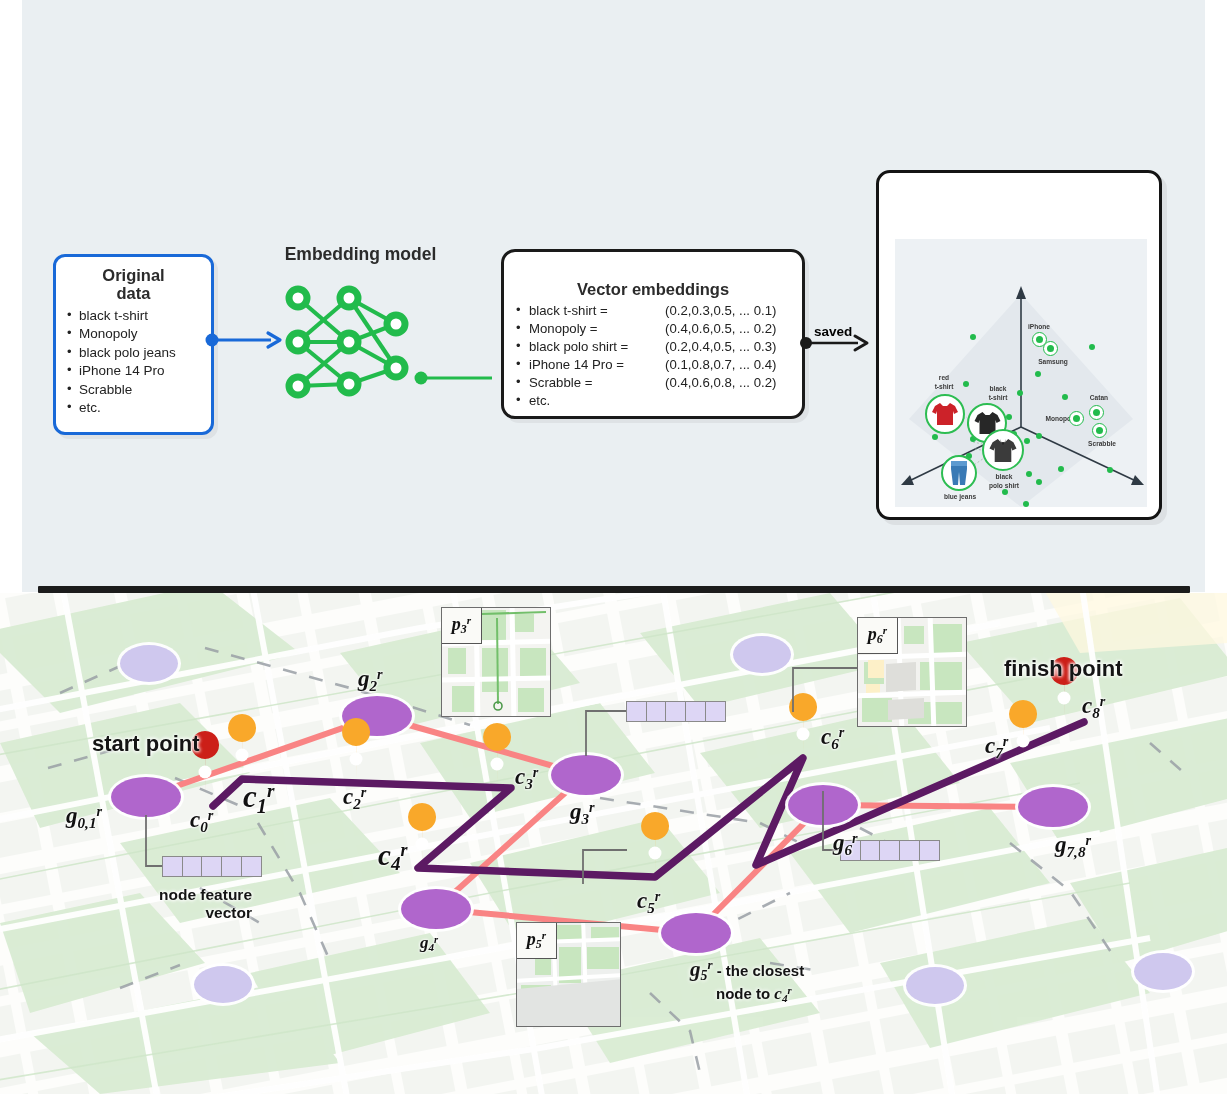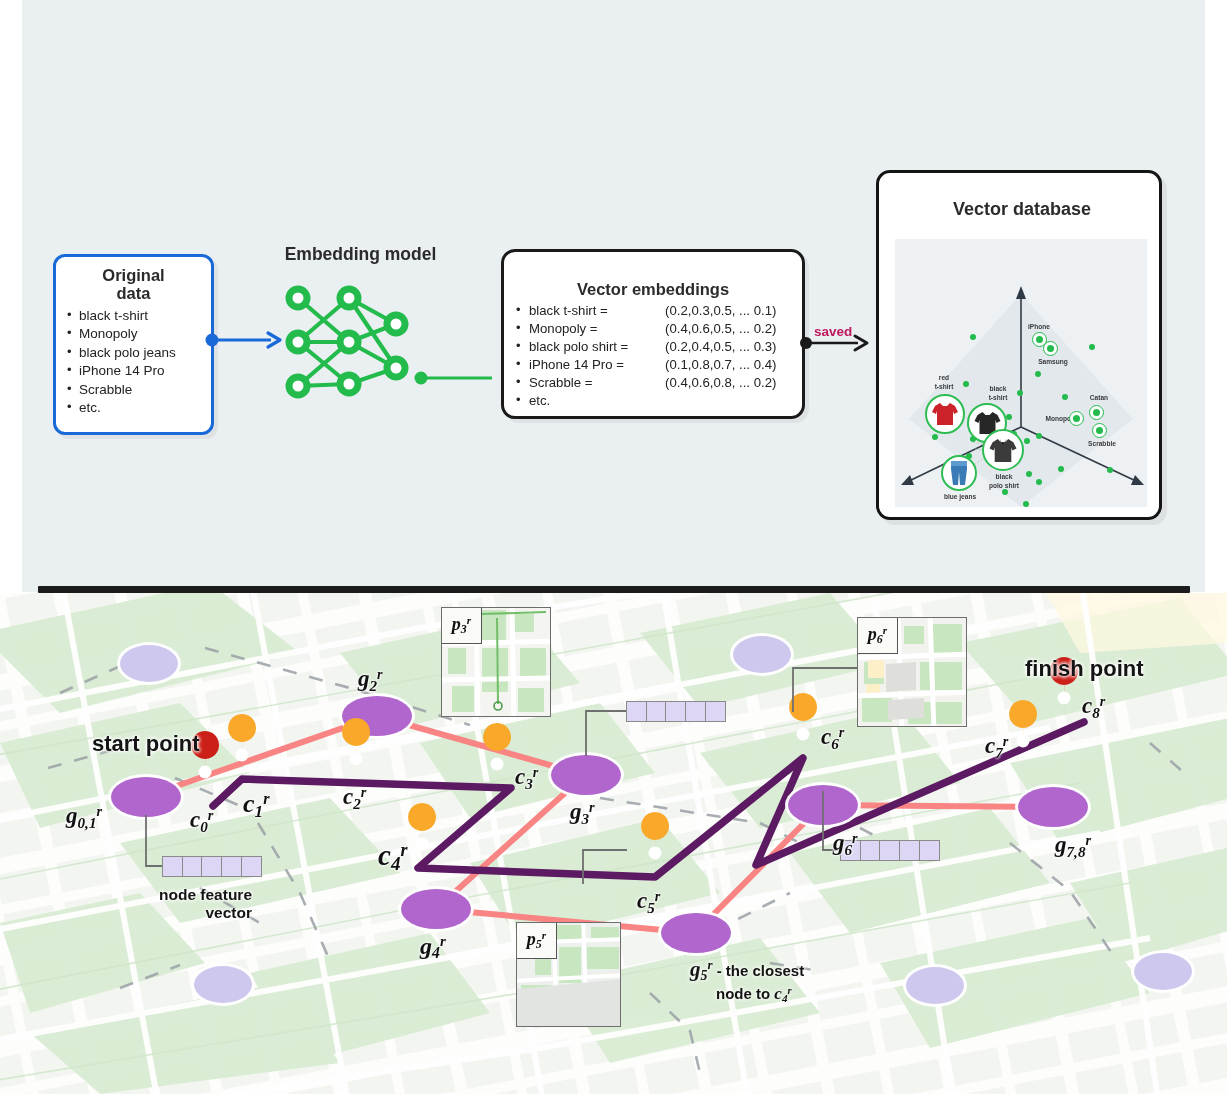--- a/index.html
+++ b/index.html
@@ -55,21 +55,21 @@
   #nn-svg { position: absolute; left: 276px; top: 276px; }
 
   
   #arrow-blue { position: absolute; left: 205px; top: 325px; }
   
   #arrow-green { position: absolute; left: 414px; top: 366px; }
   
   #arrow-saved { position: absolute; left: 800px; top: 330px; }
   #saved-label {
     position: absolute; left: 814px; top: 324px;
-    font-size: 13.5px; font-weight: bold; color: #be185d;
+    font-size: 13.5px; font-weight: bold; color: #000000;
   }
 
   
   #vec-card {
     position: absolute; left: 501px; top: 249px; width: 304px; height: 170px;
     background: #ffffff; border: 3px solid #1a1a1a; border-radius: 14px;
     box-shadow: 4px 4px 0 rgba(0,0,0,0.05);
     padding: 8px 10px 6px 10px;
   }
   #vec-card .card-title {
@@ -248,21 +248,20 @@
     </div>
 
     <div id="saved-label">saved</div>
     <svg id="arrow-saved" width="72" height="26">
       <circle cx="6" cy="13" r="6" fill="#1a1a1a"></circle>
       <line x1="6" y1="13" x2="58" y2="13" stroke="#1a1a1a" stroke-width="2.6"></line>
       <path d="M55 6 L67 13 L55 20" fill="none" stroke="#1a1a1a" stroke-width="3" stroke-linecap="round" stroke-linejoin="round"></path>
     </svg>
 
     <div id="db-card">
-      <div id="db-title">Vector database</div>
       <div id="db-plot">
         <svg width="252" height="268" style="position:absolute;left:0;top:0;">
           <polygon points="126,55 238,180 126,268 14,180" fill="#e3e8ed"></polygon>
           <line x1="126" y1="55" x2="126" y2="188" stroke="#2f3a44" stroke-width="1.6"></line>
           <path d="M126,47 L121,60 L131,60 Z" fill="#2f3a44"></path>
           <line x1="126" y1="188" x2="243" y2="243" stroke="#2f3a44" stroke-width="1.6"></line>
           <path d="M249,246 L236,246 L240,236 Z" fill="#2f3a44"></path>
           <line x1="126" y1="188" x2="12" y2="243" stroke="#2f3a44" stroke-width="1.6"></line>
           <path d="M6,246 L19,246 L15,236 Z" fill="#2f3a44"></path>
           <g stroke="#9fbda8" stroke-width="0.8" stroke-dasharray="2,2" fill="none">
@@ -609,35 +608,35 @@
         <g fill="#e2e4e2">
           <path d="M0,66 L105,56 L105,105 L0,105 Z"></path>
         </g>
       </svg>
       <div class="tag">
         <span class="maplabel"><span>p</span><span class="sub">5</span><span class="sup">r</span></span>
       </div>
     </div>
 
     <div class="plainlabel" style="left:92px;top:138px;font-size:22px;">start point</div>
-    <div class="plainlabel" style="left:1004px;top:63px;font-size:22px;margin-left:21px;">finish point</div>
+    <div class="plainlabel" style="left:1004px;top:63px;font-size:22px;">finish point</div>
     <div class="plainlabel" style="left:159px;top:293px;font-size:15.5px;line-height:1.15;text-align:right;">
       <div>node feature</div>
       <div>vector</div>
     </div>
 
     <div class="maplabel" style="left:66px;top:210px;font-size:23px;"><span>g</span><span class="sub">0,1</span><span class="sup">r</span></div>
     <div class="maplabel" style="left:358px;top:73px;font-size:23px;"><span>g</span><span class="sub">2</span><span class="sup">r</span></div>
     <div class="maplabel" style="left:570px;top:206px;font-size:23px;"><span>g</span><span class="sub">3</span><span class="sup">r</span></div>
-    <div class="maplabel" style="left:420px;top:340px;font-size:24px;text-align:right;"><span>g</span><span class="sub">4</span><span class="sup">r</span></div>
+    <div class="maplabel" style="left:420px;top:340px;font-size:17px;text-align:right;"><span>g</span><span class="sub">4</span><span class="sup">r</span></div>
     <div class="maplabel" style="left:833px;top:237px;font-size:23px;"><span>g</span><span class="sub">6</span><span class="sup">r</span></div>
     <div class="maplabel" style="left:1055px;top:239px;font-size:23px;"><span>g</span><span class="sub">7,8</span><span class="sup">r</span></div>
 
     <div class="maplabel" style="left:190px;top:214px;font-size:23px;"><span>c</span><span class="sub">0</span><span class="sup">r</span></div>
-    <div class="maplabel" style="left:243px;top:196px;font-size:26px;"><span>c</span><span class="sub">1</span><span class="sup">r</span></div>
+    <div class="maplabel" style="left:243px;top:186px;font-size:31px;"><span>c</span><span class="sub">1</span><span class="sup">r</span></div>
     <div class="maplabel" style="left:343px;top:191px;font-size:23px;"><span>c</span><span class="sub">2</span><span class="sup">r</span></div>
     <div class="maplabel" style="left:515px;top:171px;font-size:23px;"><span>c</span><span class="sub">3</span><span class="sup">r</span></div>
     <div class="maplabel" style="left:378px;top:246px;font-size:29px;"><span>c</span><span class="sub">4</span><span class="sup">r</span></div>
     <div class="maplabel" style="left:637px;top:295px;font-size:23px;"><span>c</span><span class="sub">5</span><span class="sup">r</span></div>
     <div class="maplabel" style="left:821px;top:131px;font-size:23px;"><span>c</span><span class="sub">6</span><span class="sup">r</span></div>
     <div class="maplabel" style="left:985px;top:140px;font-size:23px;"><span>c</span><span class="sub">7</span><span class="sup">r</span></div>
     <div class="maplabel" style="left:1082px;top:100px;font-size:23px;"><span>c</span><span class="sub">8</span><span class="sup">r</span></div>
 
     <div class="desc" style="left:690px;top:365px;">
       <span class="mi" style="font-size:21px;"><span>g</span><span style="font-size:0.66em;vertical-align:-0.28em;">5</span><span style="font-size:0.62em;vertical-align:0.52em;">r</span></span>

